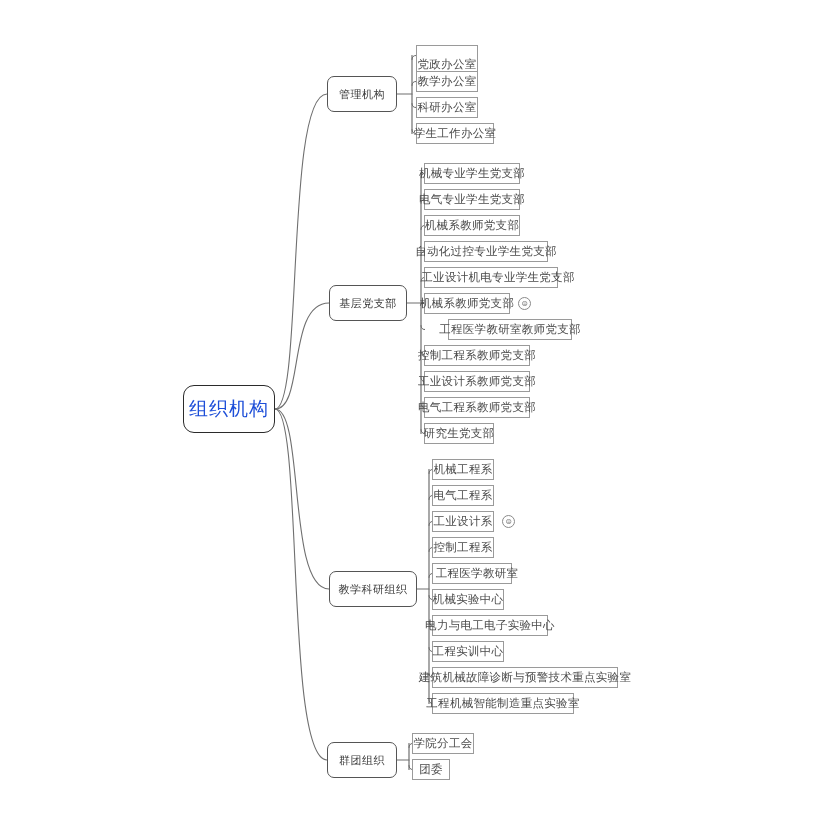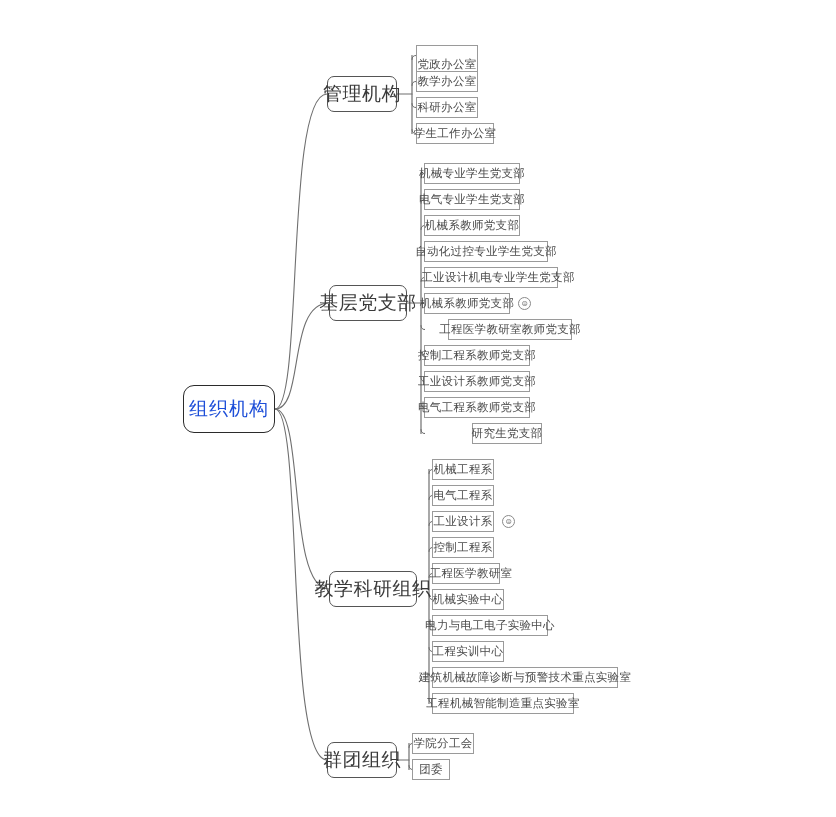--- a/index.html
+++ b/index.html
@@ -40,21 +40,21 @@
   .node-root {
     border: 1.6px solid #2b2b2b;
     border-radius: 11px;
     font-size: 19px;
     letter-spacing: 1px;
     color: #1d4ed8;
   }
   .node-branch {
     border: 1.2px solid #555555;
     border-radius: 7px;
-    font-size: 19px;
+    font-size: 11px;
     letter-spacing: 0.5px;
     color: #3a3a3a;
   }
   .node-leaf {
     border: 1px solid #9a9a9a;
     border-radius: 0px;
     font-size: 11.5px;
     letter-spacing: 0.3px;
     color: #4a4a4a;
     padding: 0 6px;
@@ -131,28 +131,28 @@
     <div class="node node-leaf" style="left: 424px; top: 189px; width: 96px; height: 21px;">电气专业学生党支部</div>
     <div class="node node-leaf" style="left: 424px; top: 215px; width: 96px; height: 21px;">机械系教师党支部</div>
     <div class="node node-leaf" style="left: 424px; top: 241px; width: 124px; height: 21px;">自动化过控专业学生党支部</div>
     <div class="node node-leaf" style="left: 424px; top: 267px; width: 134px; height: 21px; padding-left: 20px;">工业设计机电专业学生党支部</div>
     <div class="node node-leaf" style="left: 424px; top: 293px; width: 86px; height: 21px;">机械系教师党支部</div>
     <div class="badge-icon" style="left: 518px; top: 297px;">⊜</div>
     <div class="node node-leaf" style="left: 448px; top: 319px; width: 124px; height: 21px;">工程医学教研室教师党支部</div>
     <div class="node node-leaf" style="left: 424px; top: 345px; width: 106px; height: 21px;">控制工程系教师党支部</div>
     <div class="node node-leaf" style="left: 424px; top: 371px; width: 106px; height: 21px;">工业设计系教师党支部</div>
     <div class="node node-leaf" style="left: 424px; top: 397px; width: 106px; height: 21px;">电气工程系教师党支部</div>
-    <div class="node node-leaf" style="left: 424px; top: 423px; width: 70px; height: 21px; margin-left: 48px;">研究生党支部</div>
+    <div class="node node-leaf" style="left: 424px; top: 423px; width: 70px; height: 21px;">研究生党支部</div>
     <div class="node node-branch" style="left: 329px; top: 571px; width: 88px; height: 36px;">教学科研组织</div>
     <div class="node node-leaf" style="left: 432px; top: 459px; width: 62px; height: 21px;">机械工程系</div>
     <div class="node node-leaf" style="left: 432px; top: 485px; width: 62px; height: 21px;">电气工程系</div>
     <div class="node node-leaf" style="left: 432px; top: 511px; width: 62px; height: 21px;">工业设计系</div>
     <div class="badge-icon" style="left: 502px; top: 515px;">⊜</div>
     <div class="node node-leaf" style="left: 432px; top: 537px; width: 62px; height: 21px;">控制工程系</div>
-    <div class="node node-leaf" style="left: 432px; top: 563px; width: 68px; height: 21px; padding-left: 16px;">工程医学教研室</div>
+    <div class="node node-leaf" style="left: 432px; top: 563px; width: 80px; height: 21px; padding-left: 16px;">工程医学教研室</div>
     <div class="node node-leaf" style="left: 432px; top: 589px; width: 72px; height: 21px;">机械实验中心</div>
     <div class="node node-leaf" style="left: 432px; top: 615px; width: 116px; height: 21px;">电力与电工电子实验中心</div>
     <div class="node node-leaf" style="left: 432px; top: 641px; width: 72px; height: 21px;">工程实训中心</div>
     <div class="node node-leaf" style="left: 432px; top: 693px; width: 142px; height: 21px;">工程机械智能制造重点实验室</div>
     <div class="node node-leaf" style="left: 432px; top: 667px; width: 186px; height: 21px;">建筑机械故障诊断与预警技术重点实验室</div>
     <div class="node node-branch" style="left: 327px; top: 742px; width: 70px; height: 36px;">群团组织</div>
     <div class="node node-leaf" style="left: 412px; top: 733px; width: 62px; height: 21px;">学院分工会</div>
     <div class="node node-leaf" style="left: 412px; top: 759px; width: 38px; height: 21px;">团委</div>
   </div>
 

